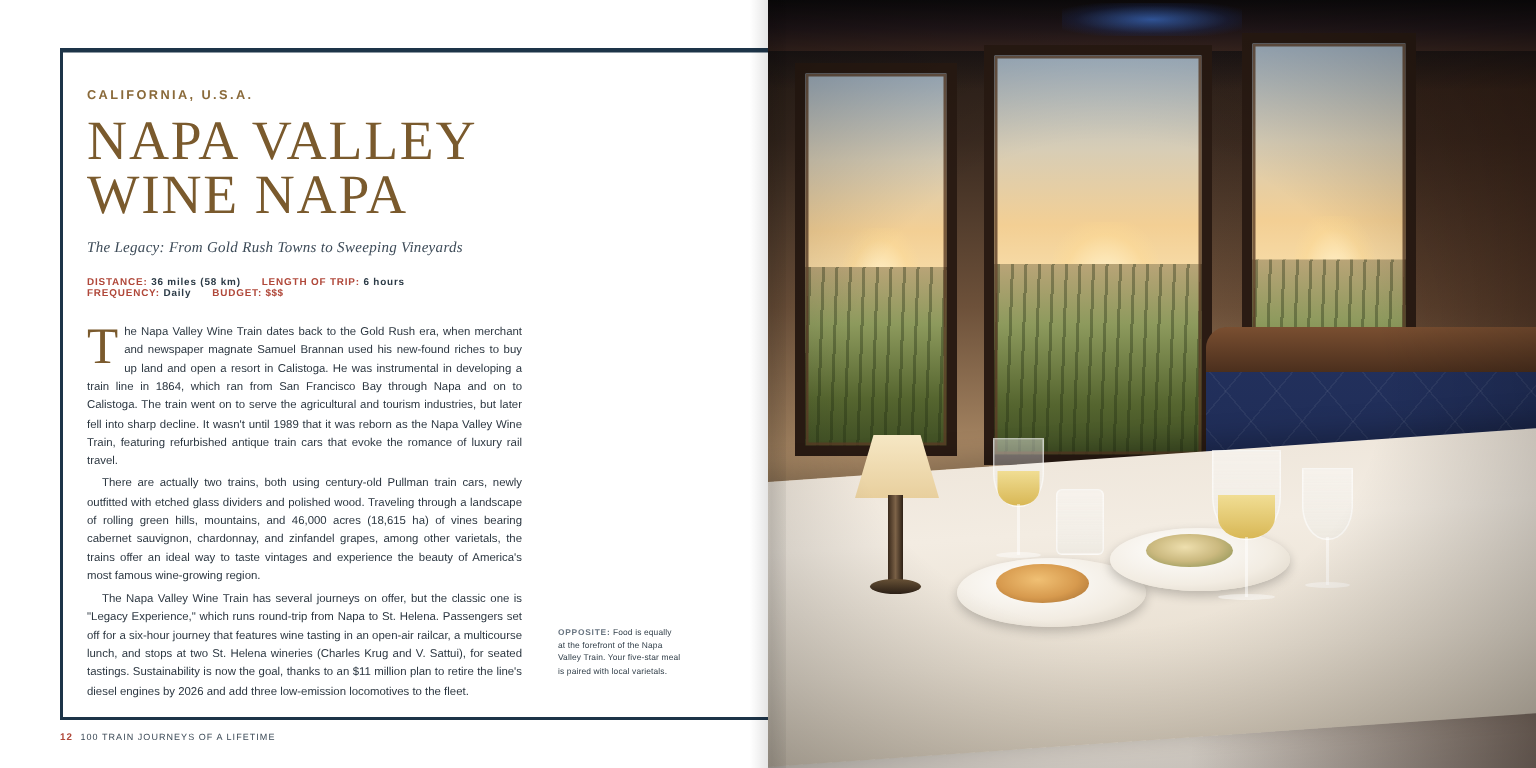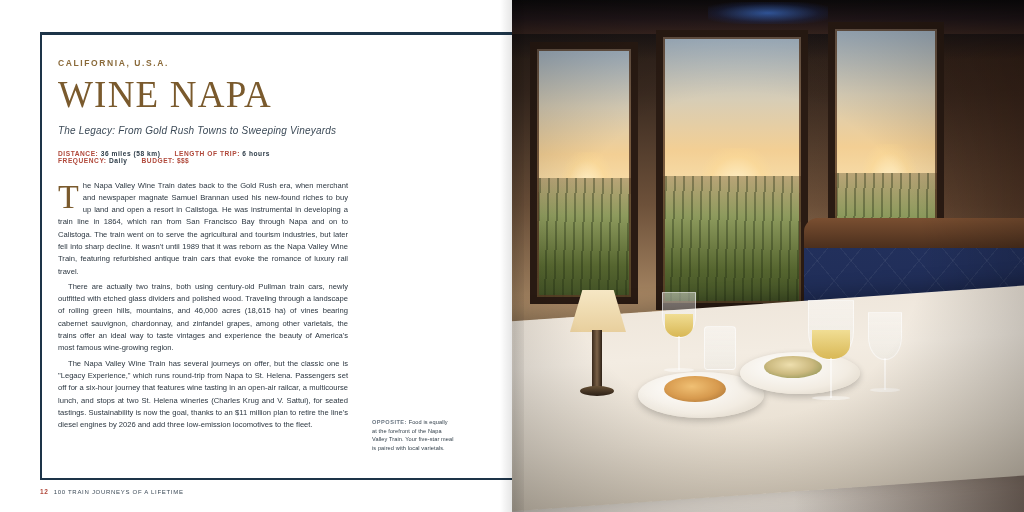--- a/index.html
+++ b/index.html
@@ -56,21 +56,21 @@
   .title {
     font-family: "Liberation Serif", serif;
     font-size: 37px;
     line-height: 0.96;
     letter-spacing: 1.2px;
     color: #7a5a2d;
     font-weight: 400;
     margin-bottom: 12px;
   }
   .subtitle {
-    font-family: Liberation Sans, sans-serif;
+    font-family: Liberation Serif, serif;
     font-style: italic;
     font-size: 10px;
     color: #3c4a57;
     letter-spacing: 0.2px;
     margin-bottom: 14px;
   }
   .facts {
     display: flex;
     flex-wrap: wrap;
     gap: 0 14px;
@@ -300,20 +300,21 @@
 <div class="spread">
 
   <div class="page-left">
     <div class="rule-top"></div>
     <div class="rule-left"></div>
     <div class="rule-bottom"></div>
 
     <div class="content">
       <div class="kicker">CALIFORNIA, U.S.A.</div>
       <div class="title">
+        <div>NAPA VALLEY</div>
         <div>WINE NAPA</div>
       </div>
       <div class="subtitle">The Legacy: From Gold Rush Towns to Sweeping Vineyards</div>
 
       <div class="facts">
         <div class="fact">
           <span class="label">DISTANCE:</span>
           <span class="value">36 miles (58 km)</span>
         </div>
         <div class="fact">

